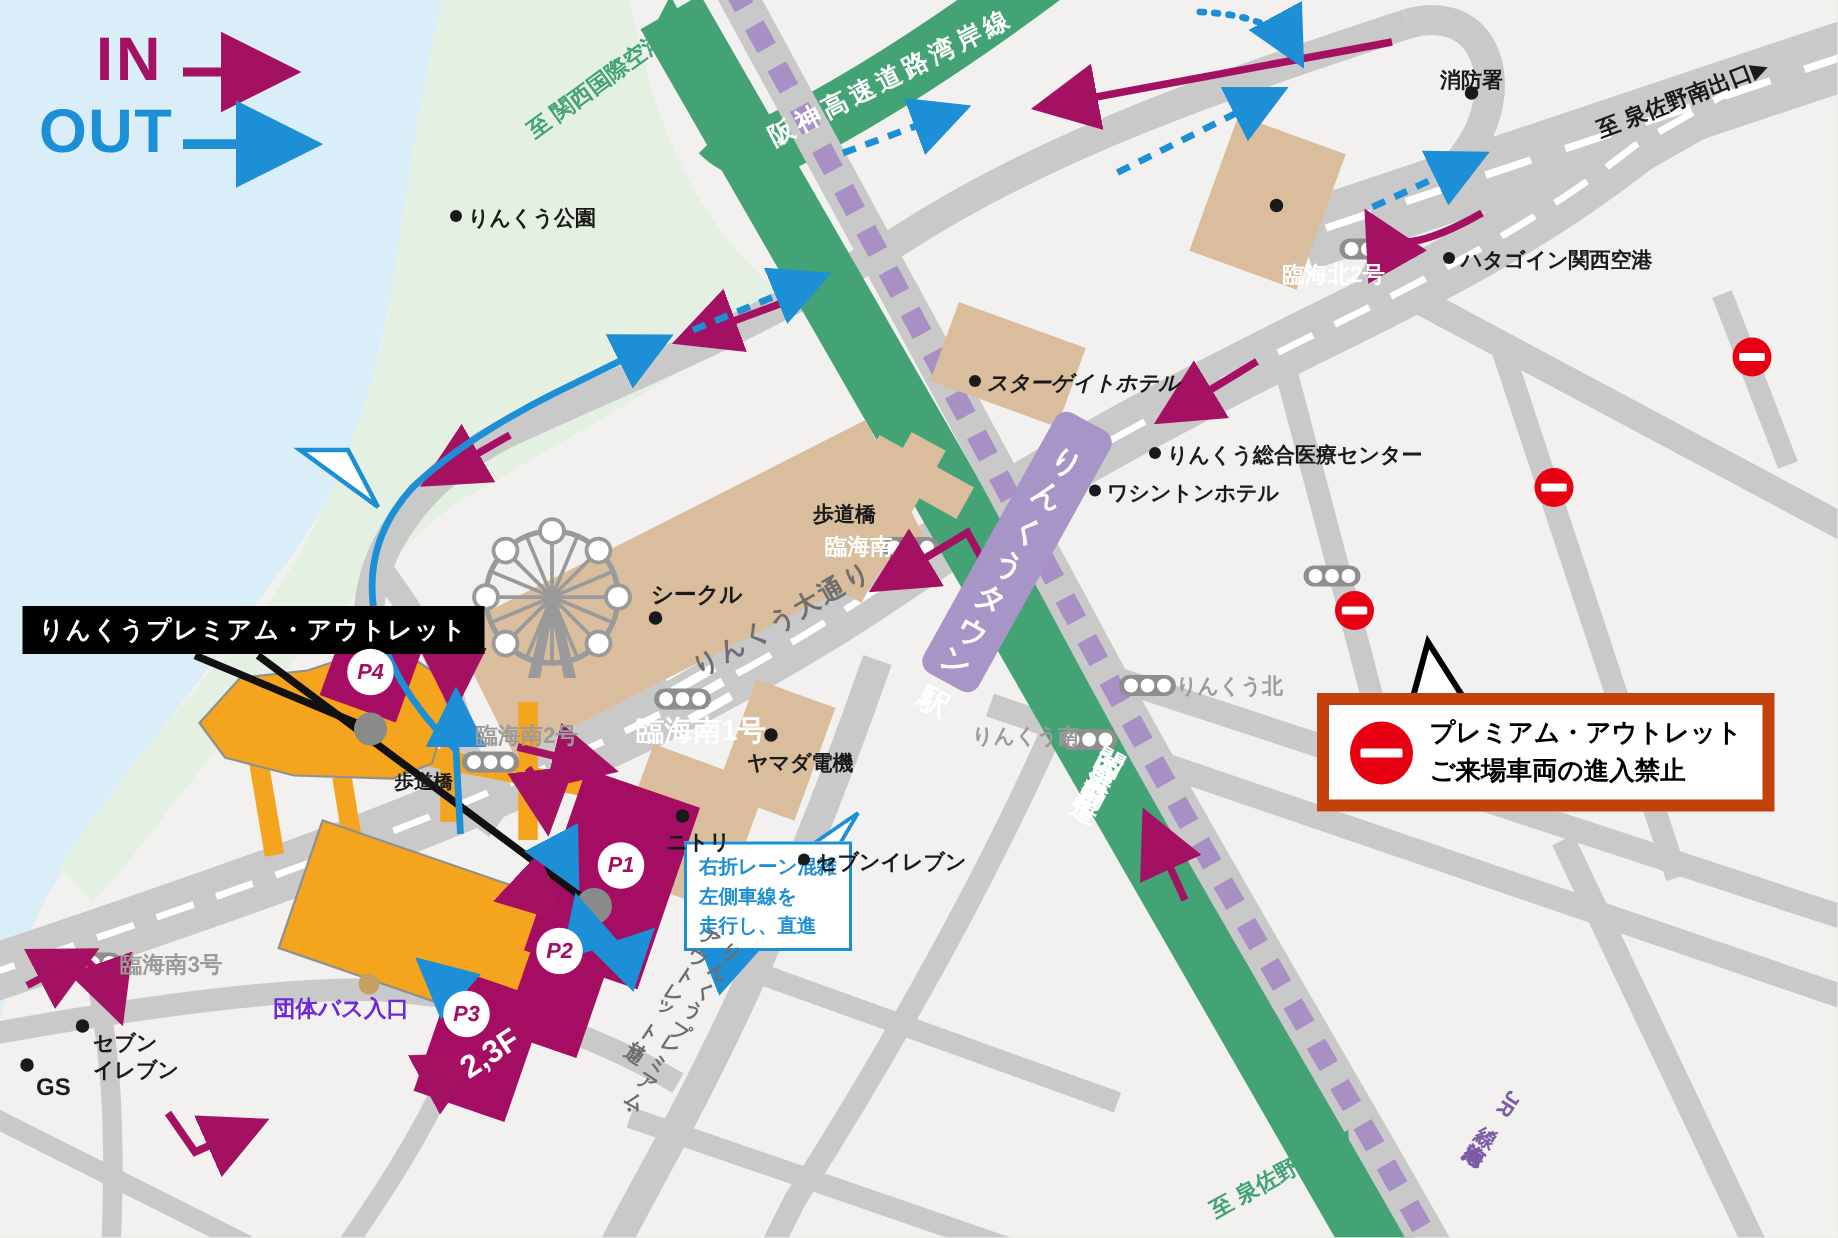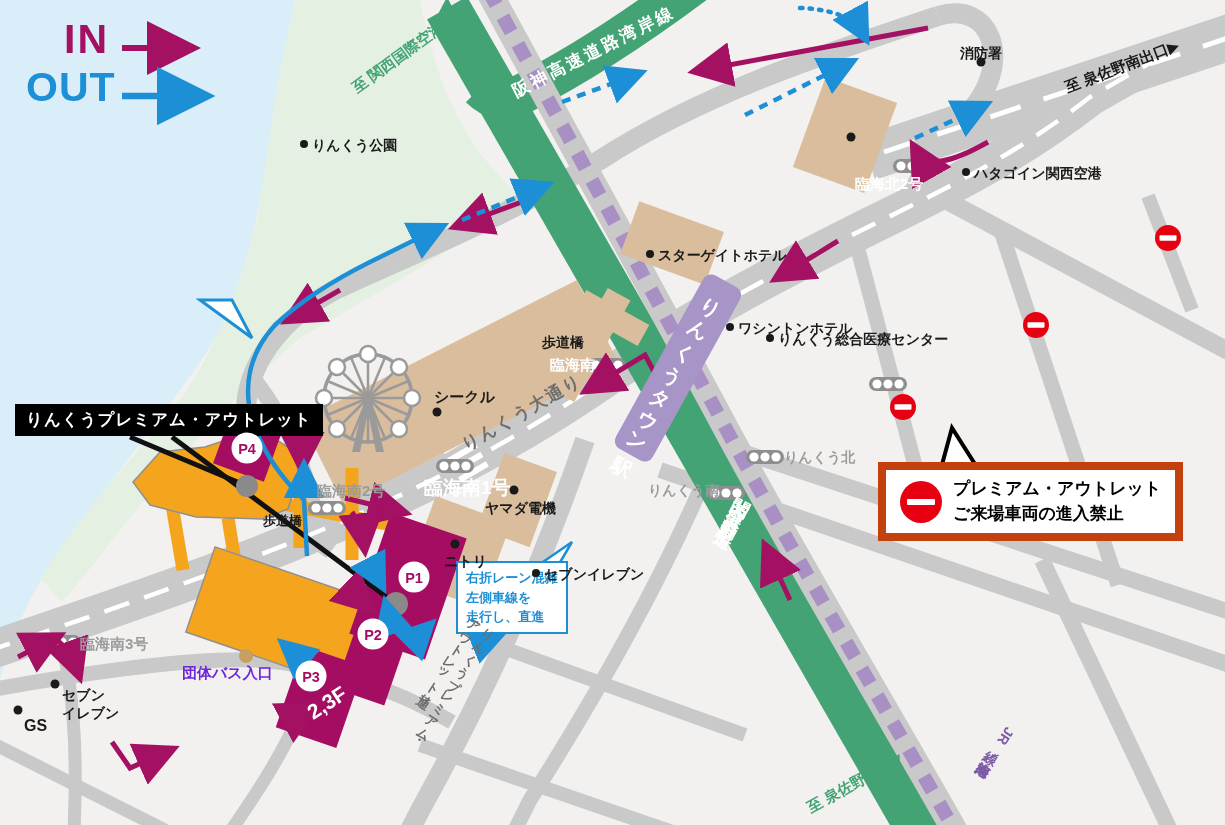--- a/index.html
+++ b/index.html
@@ -8,21 +8,21 @@
   #stage svg.base{position:absolute;left:0;top:0;}
   .lbl{position:absolute;white-space:nowrap;color:#1a1a1a;font-weight:bold;font-size:14px;line-height:1.3;}
   .ctr{transform:translate(-50%,-50%);}
   .gray{color:#9B9B9C;}
   .white{color:#fff;}
   .dot::before{content:"";display:inline-block;width:8px;height:8px;border-radius:50%;
                background:#1a1a1a;margin-right:4px;vertical-align:2px;}
   .vert{writing-mode:vertical-rl;}
   .badge{position:absolute;width:31px;height:31px;border-radius:50%;background:#fff;
          color:#A50D63;font-weight:bold;font-size:14.5px;display:flex;align-items:center;
-         justify-content:center;transform:translate(-50%,-50%);}
+         justify-content:center;transform:translate(-50%,-50%);font-style:italic;}
   .callout{position:absolute;background:#fff;border:3px solid #1D8FD4;color:#1D8FD4;
            font-weight:bold;}
   #in-word{position:absolute;left:64px;top:16px;font-size:41px;font-weight:bold;color:#A41162;letter-spacing:2px;}
   #out-word{position:absolute;left:26px;top:64px;font-size:41px;font-weight:bold;color:#1C8FD6;letter-spacing:1px;}
   #detour-box{left:20px;top:242px;padding:8px 12px;font-size:15px;line-height:1.55;}
   #lane-box{left:456px;top:561px;padding:5px 8px;font-size:13px;line-height:1.5;border-width:2.5px;}
   #outlet-label{position:absolute;left:15px;top:404px;background:#000;color:#fff;
                 font-weight:bold;font-size:16.5px;padding:5px 11px;letter-spacing:1px;}
   #noentry-legend{position:absolute;left:878px;top:462px;background:#fff;border:8px solid #c2410c;
                   display:flex;align-items:center;gap:11px;padding:7px 14px;}
@@ -297,25 +297,25 @@
   <div class="lbl white" style="left:550px;top:355px;font-size:15px;">臨海南</div>
   <div class="lbl white" style="left:424px;top:476px;font-size:19px;">臨海南1号</div>
   <div class="lbl gray" style="left:317px;top:481px;font-size:15px;">臨海南2号</div>
   <div class="lbl gray" style="left:80px;top:634px;font-size:15px;">臨海南3号</div>
   <div class="lbl gray" style="left:784px;top:448px;font-size:14px;">りんくう北</div>
   <div class="lbl gray" style="left:648px;top:481px;font-size:14px;">りんくう南</div>
 
   <div class="lbl" style="left:960px;top:44px;">消防署</div>
   <div class="lbl dot" style="left:962px;top:164px;">ハタゴイン関西空港</div>
   <div class="lbl dot" style="left:300px;top:136px;">りんくう公園</div>
-  <div class="lbl dot" style="left:646px;top:246px;">スターゲイトホテル</div>
-  <div class="lbl dot" style="left:766px;top:294px;margin-top:36px;">りんくう総合医療センター</div>
+  <div class="lbl dot" style="left:646px;top:246px;font-style:italic;">スターゲイトホテル</div>
+  <div class="lbl dot" style="left:766px;top:294px;">りんくう総合医療センター</div>
   <div class="lbl dot" style="left:726px;top:319px;">ワシントンホテル</div>
   <div class="lbl" style="left:434px;top:387px;font-size:15px;">シークル</div>
-  <div class="lbl" style="left:485px;top:499px;">ヤマダ電機</div>
+  <div class="lbl" style="left:498px;top:499px;">ヤマダ電機</div>
   <div class="lbl" style="left:444px;top:552px;">ニトリ</div>
   <div class="lbl dot" style="left:532px;top:565px;">セブンイレブン</div>
   <div class="lbl" style="left:62px;top:686px;">
     <div>セブン</div>
     <div>イレブン</div>
   </div>
   <div class="lbl" style="left:24px;top:716px;font-size:16px;">GS</div>
   <div class="lbl" style="left:542px;top:333px;">歩道橋</div>
   <div class="lbl" style="left:263px;top:513px;font-size:13px;">歩道橋</div>
   <div class="lbl" style="left:182px;top:663px;color:#6d28d9;font-size:15px;">団体バス入口</div>

